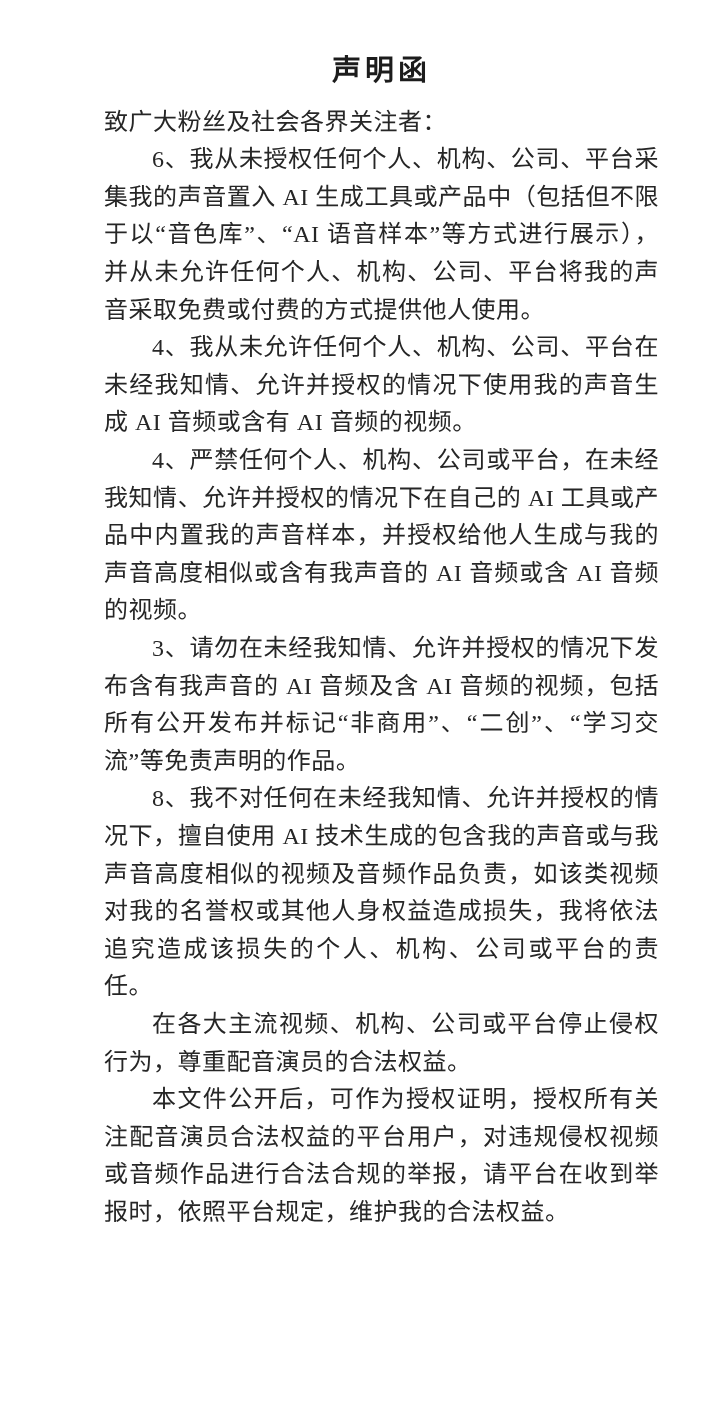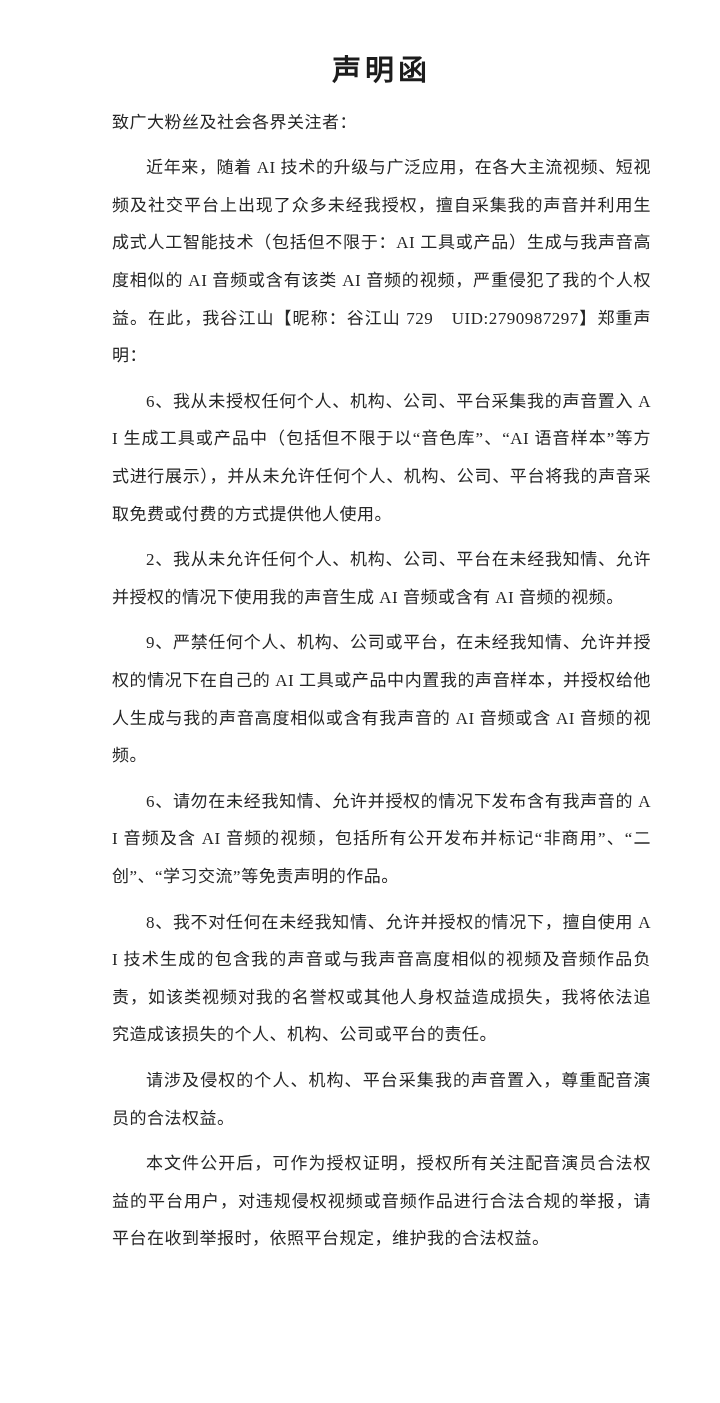--- a/index.html
+++ b/index.html
@@ -25,22 +25,22 @@
   .doc-title {
     margin: 0 0 14px 0;
     text-align: center;
     font-size: 29px;
     font-weight: bold;
     letter-spacing: 4px;
     color: #1c1c1c;
     line-height: 1.3;
   }
   .doc-body p {
-    margin: 8px;
-    font-size: 17px;
+    margin: 0;
+    font-size: 24px;
     line-height: 37.6px;
     text-align: justify;
     text-justify: inter-ideograph;
     letter-spacing: 0.5px;
     word-break: break-all;
   }
   .salutation {
     text-indent: 0;
   }
   .para {
@@ -49,31 +49,30 @@
 </style>
 </head>
 <body>
 
 <div class="page">
   <h1 class="doc-title">声明函</h1>
 
   <div class="doc-body">
     <p class="salutation">致广大粉丝及社会各界关注者：</p>
 
-    <p class="para">近年来，随着 AI 技术的升级与广泛应用，在各大主流视频、短视频及社交平台上出现了众多未经我授权，擅自采集我的声音并利用生成式人工智能技术（包括但不限于：AI 工具或产品）生成与我声音高度相似的 AI 音频或含有该类 AI 音频的视频，严重侵犯了我的个人权益。在此，我谷江山【昵称：谷江山 729　UID:2790987297】郑重声明：</p>
 
     <p class="para">6、我从未授权任何个人、机构、公司、平台采集我的声音置入 AI 生成工具或产品中（包括但不限于以“音色库”、“AI 语音样本”等方式进行展示），并从未允许任何个人、机构、公司、平台将我的声音采取免费或付费的方式提供他人使用。</p>
 
-    <p class="para">2、我从未允许任何个人、机构、公司、平台在未经我知情、允许并授权的情况下使用我的声音生成 AI 音频或含有 AI 音频的视频。</p>
+    <p class="para">4、我从未允许任何个人、机构、公司、平台在未经我知情、允许并授权的情况下使用我的声音生成 AI 音频或含有 AI 音频的视频。</p>
 
 
-    <p class="para">9、严禁任何个人、机构、公司或平台，在未经我知情、允许并授权的情况下在自己的 AI 工具或产品中内置我的声音样本，并授权给他人生成与我的声音高度相似或含有我声音的 AI 音频或含 AI 音频的视频。</p>
+    <p class="para">4、严禁任何个人、机构、公司或平台，在未经我知情、允许并授权的情况下在自己的 AI 工具或产品中内置我的声音样本，并授权给他人生成与我的声音高度相似或含有我声音的 AI 音频或含 AI 音频的视频。</p>
 
-    <p class="para">6、请勿在未经我知情、允许并授权的情况下发布含有我声音的 AI 音频及含 AI 音频的视频，包括所有公开发布并标记“非商用”、“二创”、“学习交流”等免责声明的作品。</p>
+    <p class="para">3、请勿在未经我知情、允许并授权的情况下发布含有我声音的 AI 音频及含 AI 音频的视频，包括所有公开发布并标记“非商用”、“二创”、“学习交流”等免责声明的作品。</p>
 
     <p class="para">8、我不对任何在未经我知情、允许并授权的情况下，擅自使用 AI 技术生成的包含我的声音或与我声音高度相似的视频及音频作品负责，如该类视频对我的名誉权或其他人身权益造成损失，我将依法追究造成该损失的个人、机构、公司或平台的责任。</p>
 
-    <p class="para">请涉及侵权的个人、机构、平台采集我的声音置入，尊重配音演员的合法权益。</p>
+    <p class="para">在各大主流视频、机构、公司或平台停止侵权行为，尊重配音演员的合法权益。</p>
 
     <p class="para">本文件公开后，可作为授权证明，授权所有关注配音演员合法权益的平台用户，对违规侵权视频或音频作品进行合法合规的举报，请平台在收到举报时，依照平台规定，维护我的合法权益。</p>
 
   </div>
 </div>
 
 </body></html>

